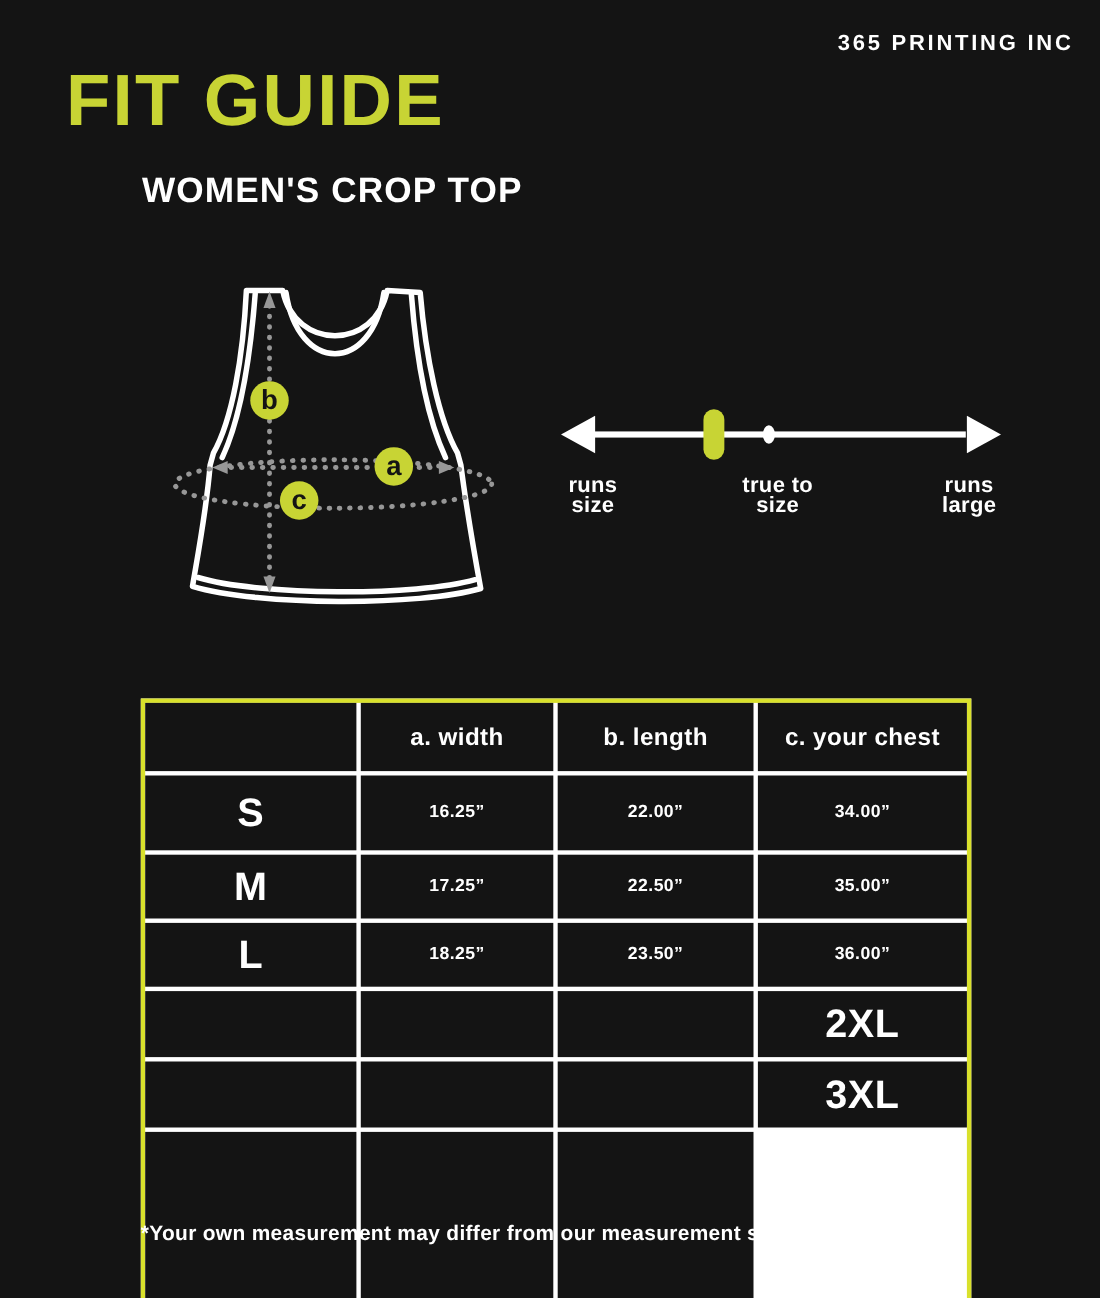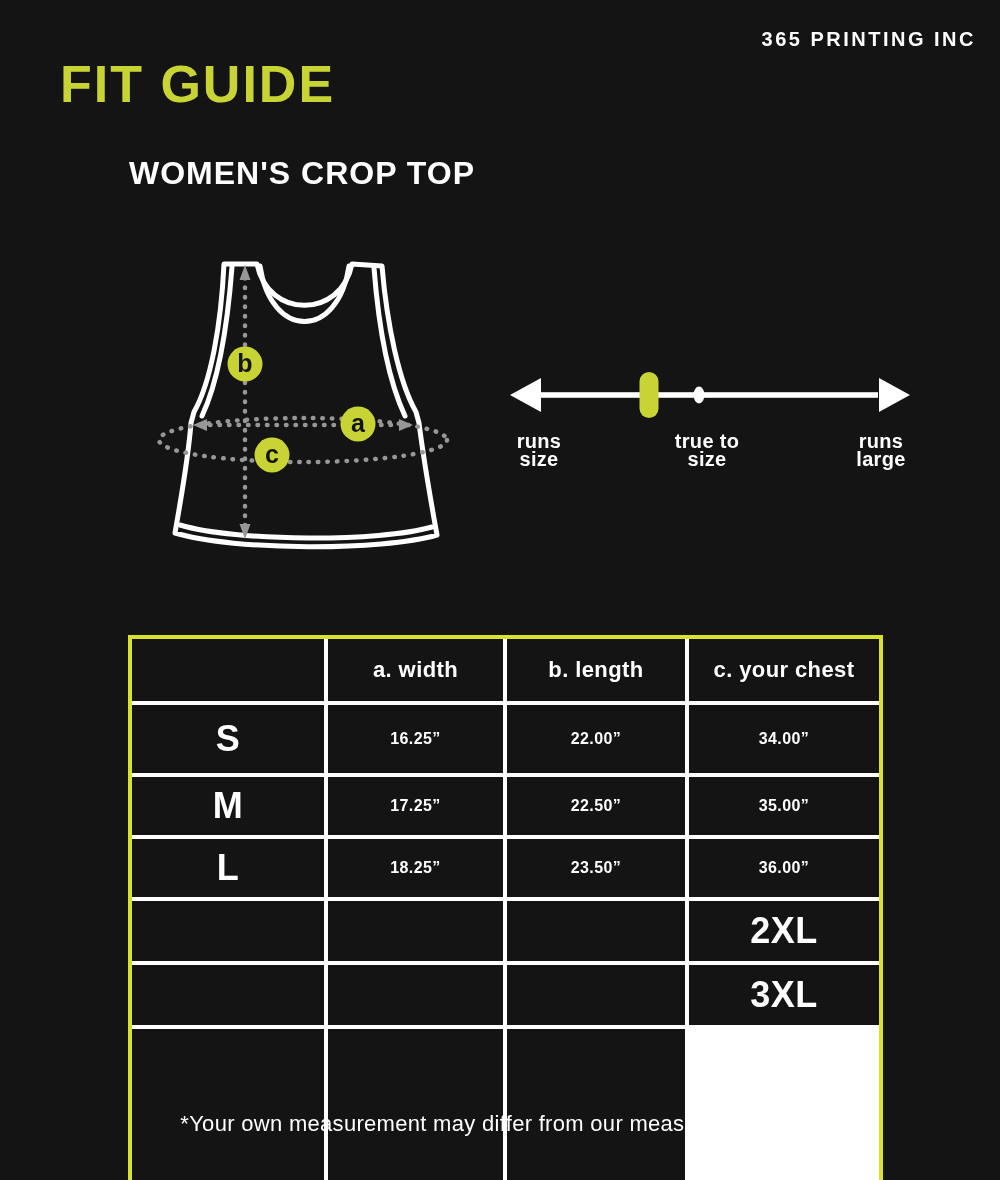--- a/index.html
+++ b/index.html
@@ -17,21 +17,21 @@
     font-family:"Liberation Sans", sans-serif;
   }
   .canvas{position:absolute;inset:0;background:var(--bg);padding-left:24px;}
 
   .brand{
     position:absolute;top:28px;right:24px;
     color:var(--white);font-size:20px;font-weight:bold;letter-spacing:2.5px;
   }
   .title{
     position:absolute;left:60px;top:58px;
-    color:var(--accent);font-size:52px;font-weight:bold;letter-spacing:2px;
+    color:var(--accent);font-size:66px;font-weight:bold;letter-spacing:2px;
     line-height:1;
   }
   .subtitle{
     position:absolute;left:129px;top:137px;
     color:var(--white);font-size:32px;font-weight:bold;letter-spacing:1px;
     line-height:1;
     margin-top:20px;
   }
 
   .shirt-svg{position:absolute;left:140px;top:240px;width:340px;height:340px;}
@@ -60,22 +60,22 @@
     background:var(--bg);
     display:flex;align-items:center;justify-content:center;
     color:var(--white);
   }
   .cell.th{font-size:22px;font-weight:bold;letter-spacing:0.4px;}
   .cell.size{font-size:36px;font-weight:bold;letter-spacing:0.5px;}
   .cell.val{font-size:16px;font-weight:bold;letter-spacing:0.4px;}
 
   .footnote{
     position:absolute;left:128px;top:1111px;width:756px;
-    color:var(--white);font-size:22px;font-weight:normal;letter-spacing:0.3px;
-    text-align:center;
+    color:var(--white);font-size:19px;font-weight:bold;letter-spacing:0.3px;
+    text-align:left;
   }
 </style>
 </head>
 <body>
 
 <div class="canvas">
 
   <div class="brand">365 PRINTING INC</div>
   <div class="title">FIT GUIDE</div>
   <div class="subtitle">WOMEN'S CROP TOP</div>

